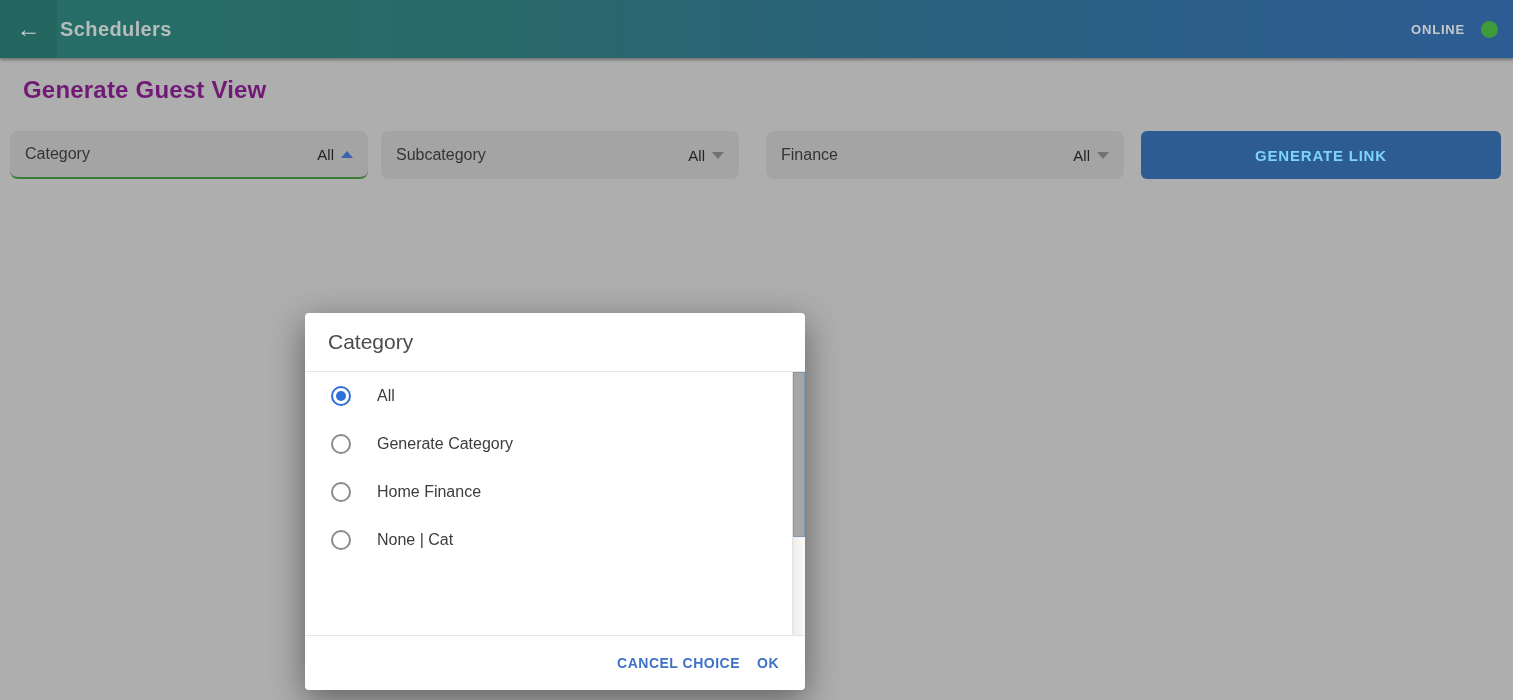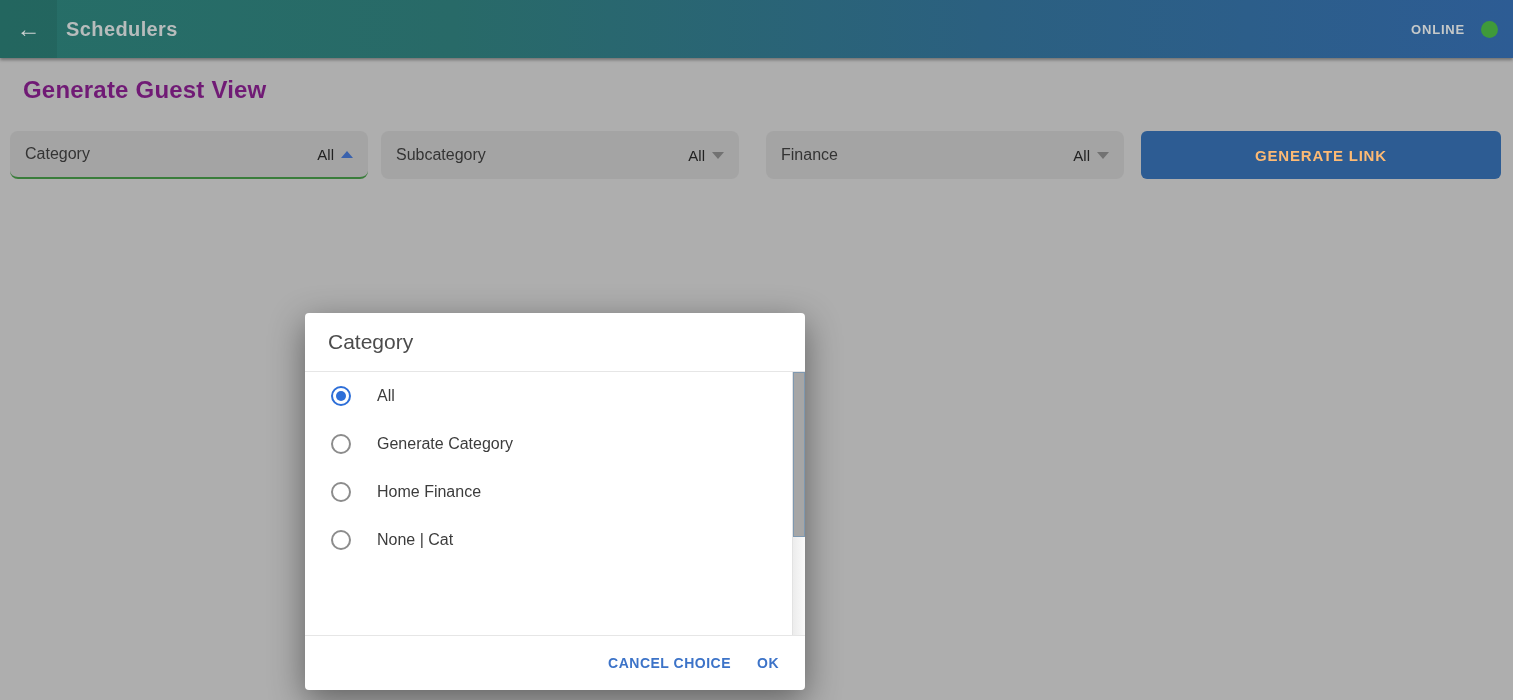--- a/index.html
+++ b/index.html
@@ -17,21 +17,21 @@
     display:flex; align-items:center;
     box-shadow:0 2px 3px rgba(0,0,0,0.35);
     z-index:5;
   }
   .back-btn {
     width:57px; height:58px; display:flex; align-items:center; justify-content:center;
     background:rgba(0,0,0,0.07); cursor:pointer;
   }
   .back-arrow { color:#ccd1d1; font-size:24px; line-height:1; }
   .topbar-title {
-    color:#b7bcbc; font-size:20px; font-weight:bold; letter-spacing:0.4px; margin-left:9px;
+    color:#b7bcbc; font-size:20px; font-weight:bold; letter-spacing:0.4px; margin-left:3px;
   }
   .topbar-right {
     margin-left:auto; display:flex; align-items:center; gap:16px; padding-right:15px;
   }
   .online-label {
     color:#c6c9c9; font-size:13px; font-weight:bold; letter-spacing:0.8px;
   }
   .online-dot {
     width:17px; height:17px; border-radius:50%; background:#3f9a3a;
   }
@@ -61,21 +61,21 @@
     width:0; height:0; border-left:6px solid transparent; border-right:6px solid transparent;
     border-top:7px solid #727272;
   }
   #field-category { left:10px; }
   #field-subcategory { left:381px; }
   #field-location { left:766px; }
 
   .generate-btn {
     position:absolute; top:131px; left:1141px; width:360px; height:48px;
     background:#2d5c93; border:none; border-radius:6px;
-    color:#fdba74; font-family:inherit; font-size:15px; font-weight:bold; letter-spacing:0.8px;
+    color:#7dd3fc; font-family:inherit; font-size:15px; font-weight:bold; letter-spacing:0.8px;
     cursor:pointer;
   }
 
   
   .dialog {
     position:absolute; left:305px; top:313px; width:500px; height:377px;
     background:#ffffff; border-radius:4px;
     box-shadow:0 10px 35px rgba(0,0,0,0.45);
     display:flex; flex-direction:column; overflow:hidden;
     z-index:10;
@@ -103,21 +103,21 @@
   .dialog-scrollbar {
     position:absolute; top:0; right:0; width:13px; height:263px;
     background:linear-gradient(90deg,#ececec,#fafafa); border-left:1px solid #e2e2e2;
   }
   .scroll-thumb {
     position:absolute; top:0; left:0; width:12px; height:165px;
     background:#a6a6a6; border:1px solid #7e98b0; cursor:grab;
   }
   .dialog-footer {
     flex:1; border-top:1px solid #e6e6e6;
-    display:flex; align-items:center; justify-content:flex-end; gap:26px; padding-right:26px;
+    display:flex; align-items:center; justify-content:flex-end; gap:17px; padding-right:26px;
   }
   .dialog-action {
     background:none; border:none; font-family:inherit;
     color:#3c73c8; font-size:14px; font-weight:bold; letter-spacing:0.5px; cursor:pointer;
   }
 </style>
 </head>
 <body>
 
 <header class="topbar">

